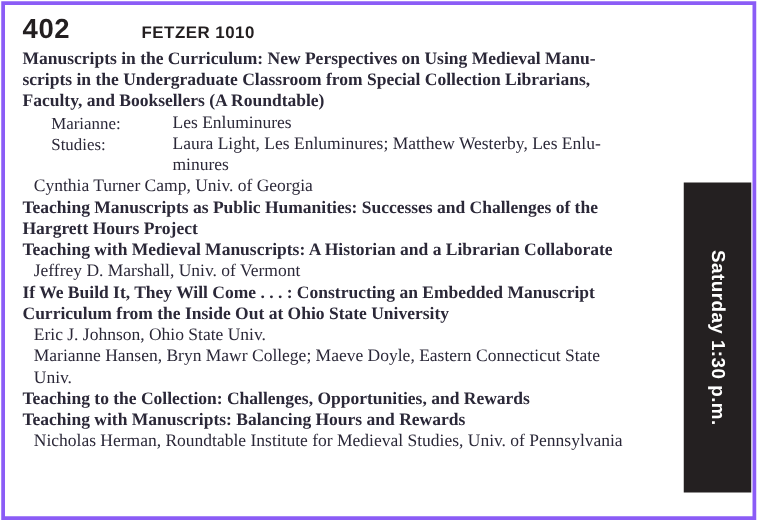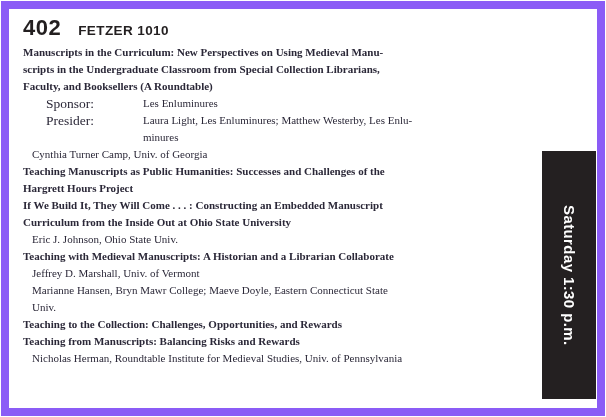--- a/index.html
+++ b/index.html
@@ -1,36 +1,36 @@
 <!DOCTYPE html>
 <html><head>
 <meta charset="utf-8">
 <style>
   * { margin: 0; padding: 0; box-sizing: border-box; }
   html, body { width: 606px; height: 417px; background: #ffffff; overflow: hidden; }
   .page {
     position: absolute; inset: 1px;
-    border: 8px solid #8b5cf6;
+    border: 3px solid #8b5cf6;
     background: #ffffff;
     font-family: "Liberation Serif", serif;
     color: #2b2838;
   }
   .content {
     padding: 6px 0 0 14px;
     width: 548px;
   }
   .session-header {
     display: flex; align-items: baseline; gap: 17px;
     font-family: "Liberation Sans", sans-serif;
     color: #231f20;
     margin-bottom: 3px;
   }
   .session-number { font-size: 22px; font-weight: bold; letter-spacing: 0.5px; }
-  .session-location { font-size: 13.5px; font-weight: bold; letter-spacing: 0.4px; }
-  .lines { white-space: pre-line; font-size: 11px; line-height: 17px; }
+  .session-location { font-size: 13.5px; font-weight: bold; letter-spacing: 0.4px; margin-left: 40px; }
+  .lines { white-space: pre-line; font-size: 14px; line-height: 17px; }
   .bold { font-weight: bold; }
   .roles { margin-left: 23px; }
   .role-row { display: grid; grid-template-columns: 97px 1fr; }
   .role-label { font-size: 13.5px; line-height: 17px; }
   .presenters { padding-left: 9px; }
   .day-tab {
     position: absolute;
     top: 142px; right: 1px;
     width: 54px; height: 248px;
     background: #242021;
@@ -56,57 +56,57 @@
       <span class="session-number">402</span>
       <span class="session-location">FETZER 1010</span>
     </div>
 
     <div class="lines bold">Manuscripts in the Curriculum: New Perspectives on Using Medieval Manu-
 scripts in the Undergraduate Classroom from Special Collection Librarians,
 Faculty, and Booksellers (A Roundtable)</div>
 
     <div class="roles">
       <div class="role-row">
-        <span class="role-label">Sponsor:</span>
+        <span class="role-label">Marianne:</span>
         <span class="lines">Les Enluminures</span>
       </div>
       <div class="role-row">
       </div>
       <div class="role-row">
-        <span class="role-label">Presider:</span>
+        <span class="role-label">Studies:</span>
         <span class="lines">Laura Light, Les Enluminures; Matthew Westerby, Les Enlu-
 minures</span>
       </div>
     </div>
 
     <div>
       <div class="lines presenters">Cynthia Turner Camp, Univ. of Georgia</div>
       <div class="lines bold">Teaching Manuscripts as Public Humanities: Successes and Challenges of the
 Hargrett Hours Project</div>
     </div>
 
     <div>
+      <div class="lines bold">Teaching with Medieval Manuscripts: A Historian and a Librarian Collaborate</div>
+      <div class="lines presenters">Jeffrey D. Marshall, Univ. of Vermont</div>
+    </div>
+
+    <div>
       <div class="lines bold">If We Build It, They Will Come . . . : Constructing an Embedded Manuscript
 Curriculum from the Inside Out at Ohio State University</div>
       <div class="lines presenters">Eric J. Johnson, Ohio State Univ.</div>
-    </div>
-
-    <div>
-      <div class="lines bold">Teaching with Medieval Manuscripts: A Historian and a Librarian Collaborate</div>
-      <div class="lines presenters">Jeffrey D. Marshall, Univ. of Vermont</div>
     </div>
 
     <div>
       <div class="lines presenters">Marianne Hansen, Bryn Mawr College; Maeve Doyle, Eastern Connecticut State
 Univ.</div>
       <div class="lines bold">Teaching to the Collection: Challenges, Opportunities, and Rewards</div>
     </div>
 
     <div>
-      <div class="lines bold">Teaching from Manuscripts: Balancing Risks and Rewards</div>
+      <div class="lines bold">Teaching with Manuscripts: Balancing Hours and Rewards</div>
       <div class="lines presenters">Nicholas Herman, Roundtable Institute for Medieval Studies, Univ. of Pennsylvania</div>
     </div>
 
   </div>
 
   <div class="day-tab">
     <span>Saturday 1:30 p.m.</span>
   </div>
 </div>
 

